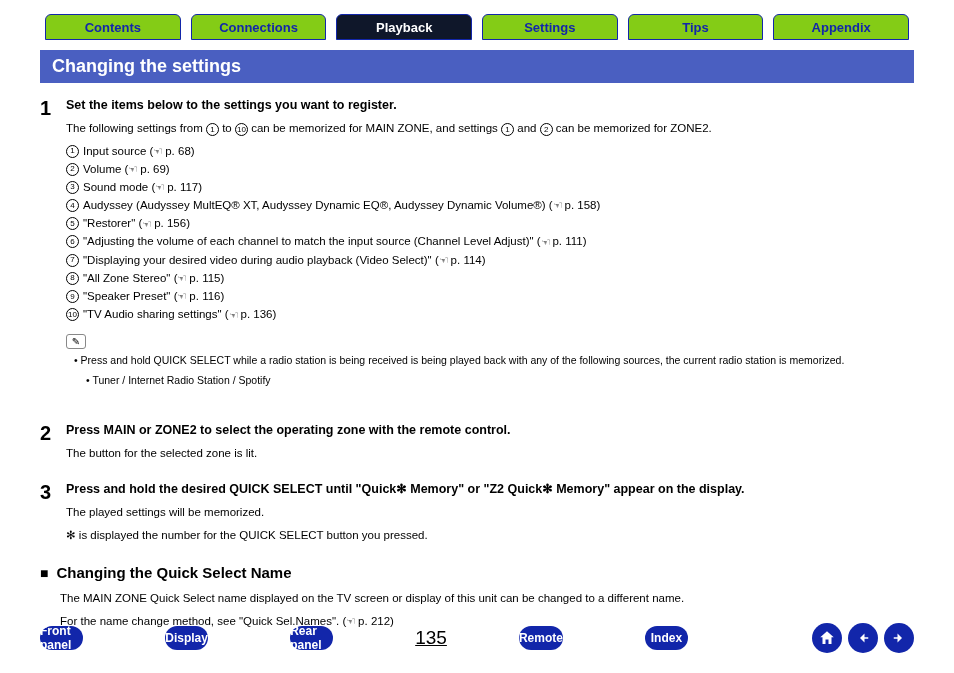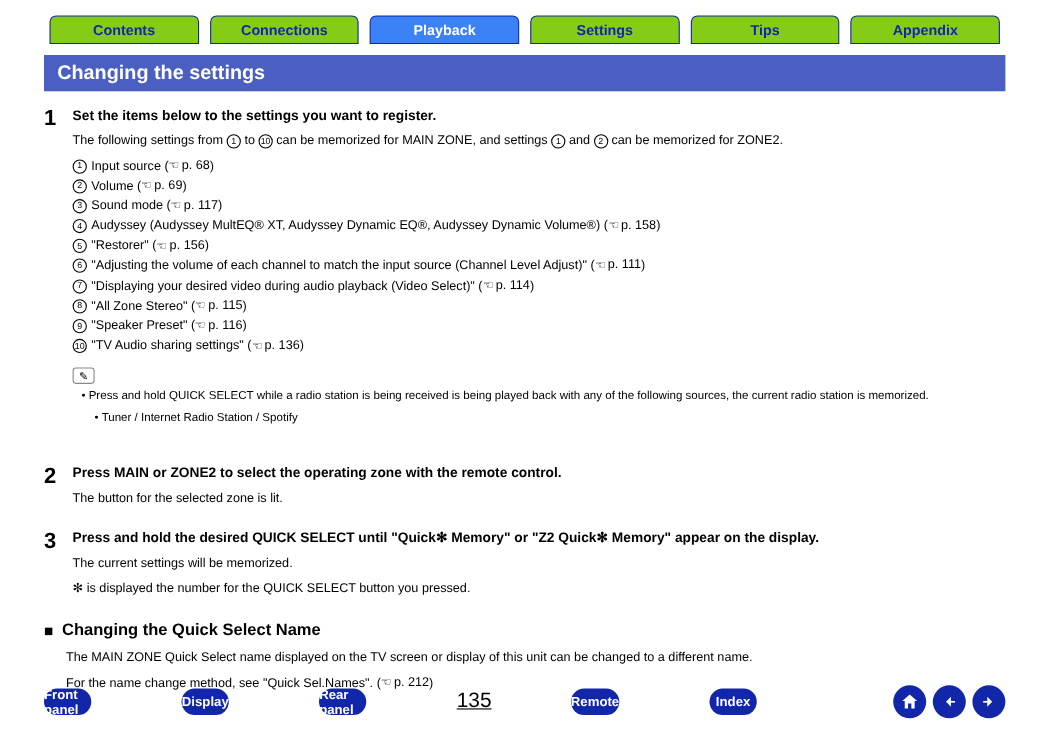--- a/index.html
+++ b/index.html
@@ -27,21 +27,21 @@
     align-items: center;
     justify-content: center;
     color: #1226aa;
     font-weight: bold;
     font-size: 13px;
     background: #84cc16;
     margin: 0 5px;
     cursor: pointer;
   }
   .tab.active {
-    background: #3b82f6;
+    background: #0f172a;
     color: #fff;
   }
   .columns {
     display: flex;
     gap: 20px;
     margin-top: 6px;
     flex-direction: column;
   }
   .col { flex: 1; }
   .section-header {
@@ -259,21 +259,21 @@
       <div class="step-body">
         <div class="step-title">Press MAIN or ZONE2 to select the operating zone with the remote control.</div>
         <div class="step-desc">The button for the selected zone is lit.</div>
       </div>
     </div>
 
     <div class="step">
       <div class="step-num">3</div>
       <div class="step-body">
         <div class="step-title">Press and hold the desired QUICK SELECT until "Quick✻ Memory" or "Z2 Quick✻ Memory" appear on the display.</div>
-        <div class="step-desc">The current settings will be memorized.</div>
+        <div class="step-desc">The played settings will be memorized.</div>
         <div class="step-desc">✻ is displayed the number for the QUICK SELECT button you pressed.</div>
       </div>
     </div>
 
     <div class="subsection">
       <span class="square">■</span>
       <span>Changing the Quick Select Name</span>
     </div>
     <div class="para">The MAIN ZONE Quick Select name displayed on the TV screen or display of this unit can be changed to a different name.</div>
     <div class="para">

